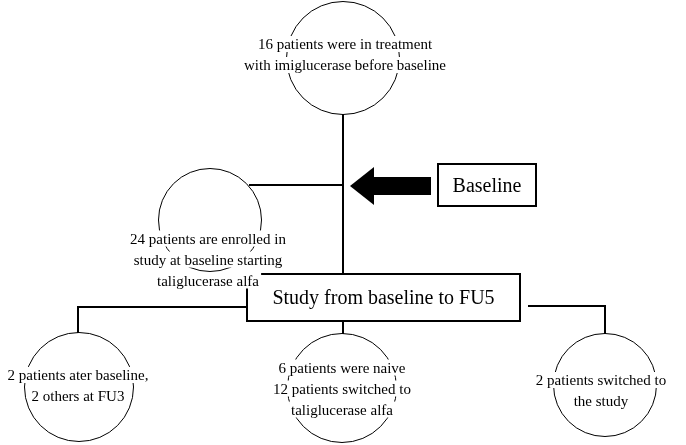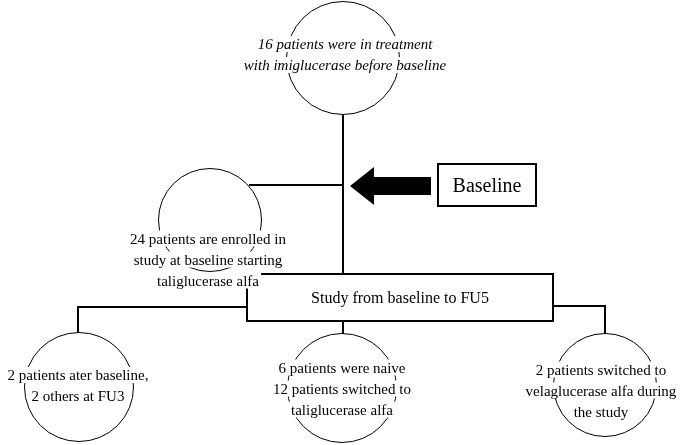--- a/index.html
+++ b/index.html
@@ -41,21 +41,21 @@
     text-align: center;
     font-size: 15px;
     line-height: 21px;
     white-space: nowrap;
     z-index: 3;
   }
   .nodetext .line-bg {
     background: #ffffff;
     padding: 0 2px;
   }
-  #study-box { left: 246px; top: 273px; width: 308px; height: 49px; font-size: 16px; }
+  #study-box { left: 246px; top: 273px; width: 275px; height: 49px; font-size: 20px; }
   #baseline-box { left: 437px; top: 163px; width: 100px; height: 44px; font-size: 20px; }
   
   #baseline-arrow { position: absolute; left: 350px; top: 167px; width: 81px; height: 38px; z-index: 2; }
   #baseline-arrow .head {
     position: absolute; left: 0; top: 0;
     width: 0; height: 0;
     border-top: 19px solid transparent;
     border-bottom: 19px solid transparent;
     border-right: 24px solid #000;
   }
@@ -88,37 +88,36 @@
     <div class="shaft"></div>
   </div>
   <div class="rectbox" id="baseline-box">
     <span>Baseline</span>
   </div>
 
   <div class="rectbox" id="study-box">
     <span>Study from baseline to FU5</span>
   </div>
 
-  <div class="nodetext" style="left:345px; top:55px;font-style:italic;">
+  <div class="nodetext" style="left:345px; top:55px;">
       <div><span class="line-bg">16 patients were in treatment</span></div>
       <div><span class="line-bg">with imiglucerase before baseline</span></div>
     </div>
   <div class="nodetext" style="left:208px; top:220px;margin-top:40px;">
       <div><span class="line-bg">24 patients are enrolled in</span></div>
       <div><span class="line-bg">study at baseline starting</span></div>
       <div><span class="line-bg">taliglucerase alfa</span></div>
     </div>
   <div class="nodetext" style="left:78px;  top:386px;">
       <div><span class="line-bg">2 patients ater baseline,</span></div>
       <div><span class="line-bg">2 others at FU3</span></div>
     </div>
   <div class="nodetext" style="left:342px; top:389px;">
       <div><span class="line-bg">6 patients were naive</span></div>
       <div><span class="line-bg">12 patients switched to</span></div>
       <div><span class="line-bg">taliglucerase alfa</span></div>
     </div>
   <div class="nodetext" style="left:601px; top:391px;">
       <div><span class="line-bg">2 patients switched to</span></div>
-      <div><span class="line-bg">velaglucerase alfa during</span></div>
       <div><span class="line-bg">the study</span></div>
     </div>
 
 </div>
 
 </body></html>

